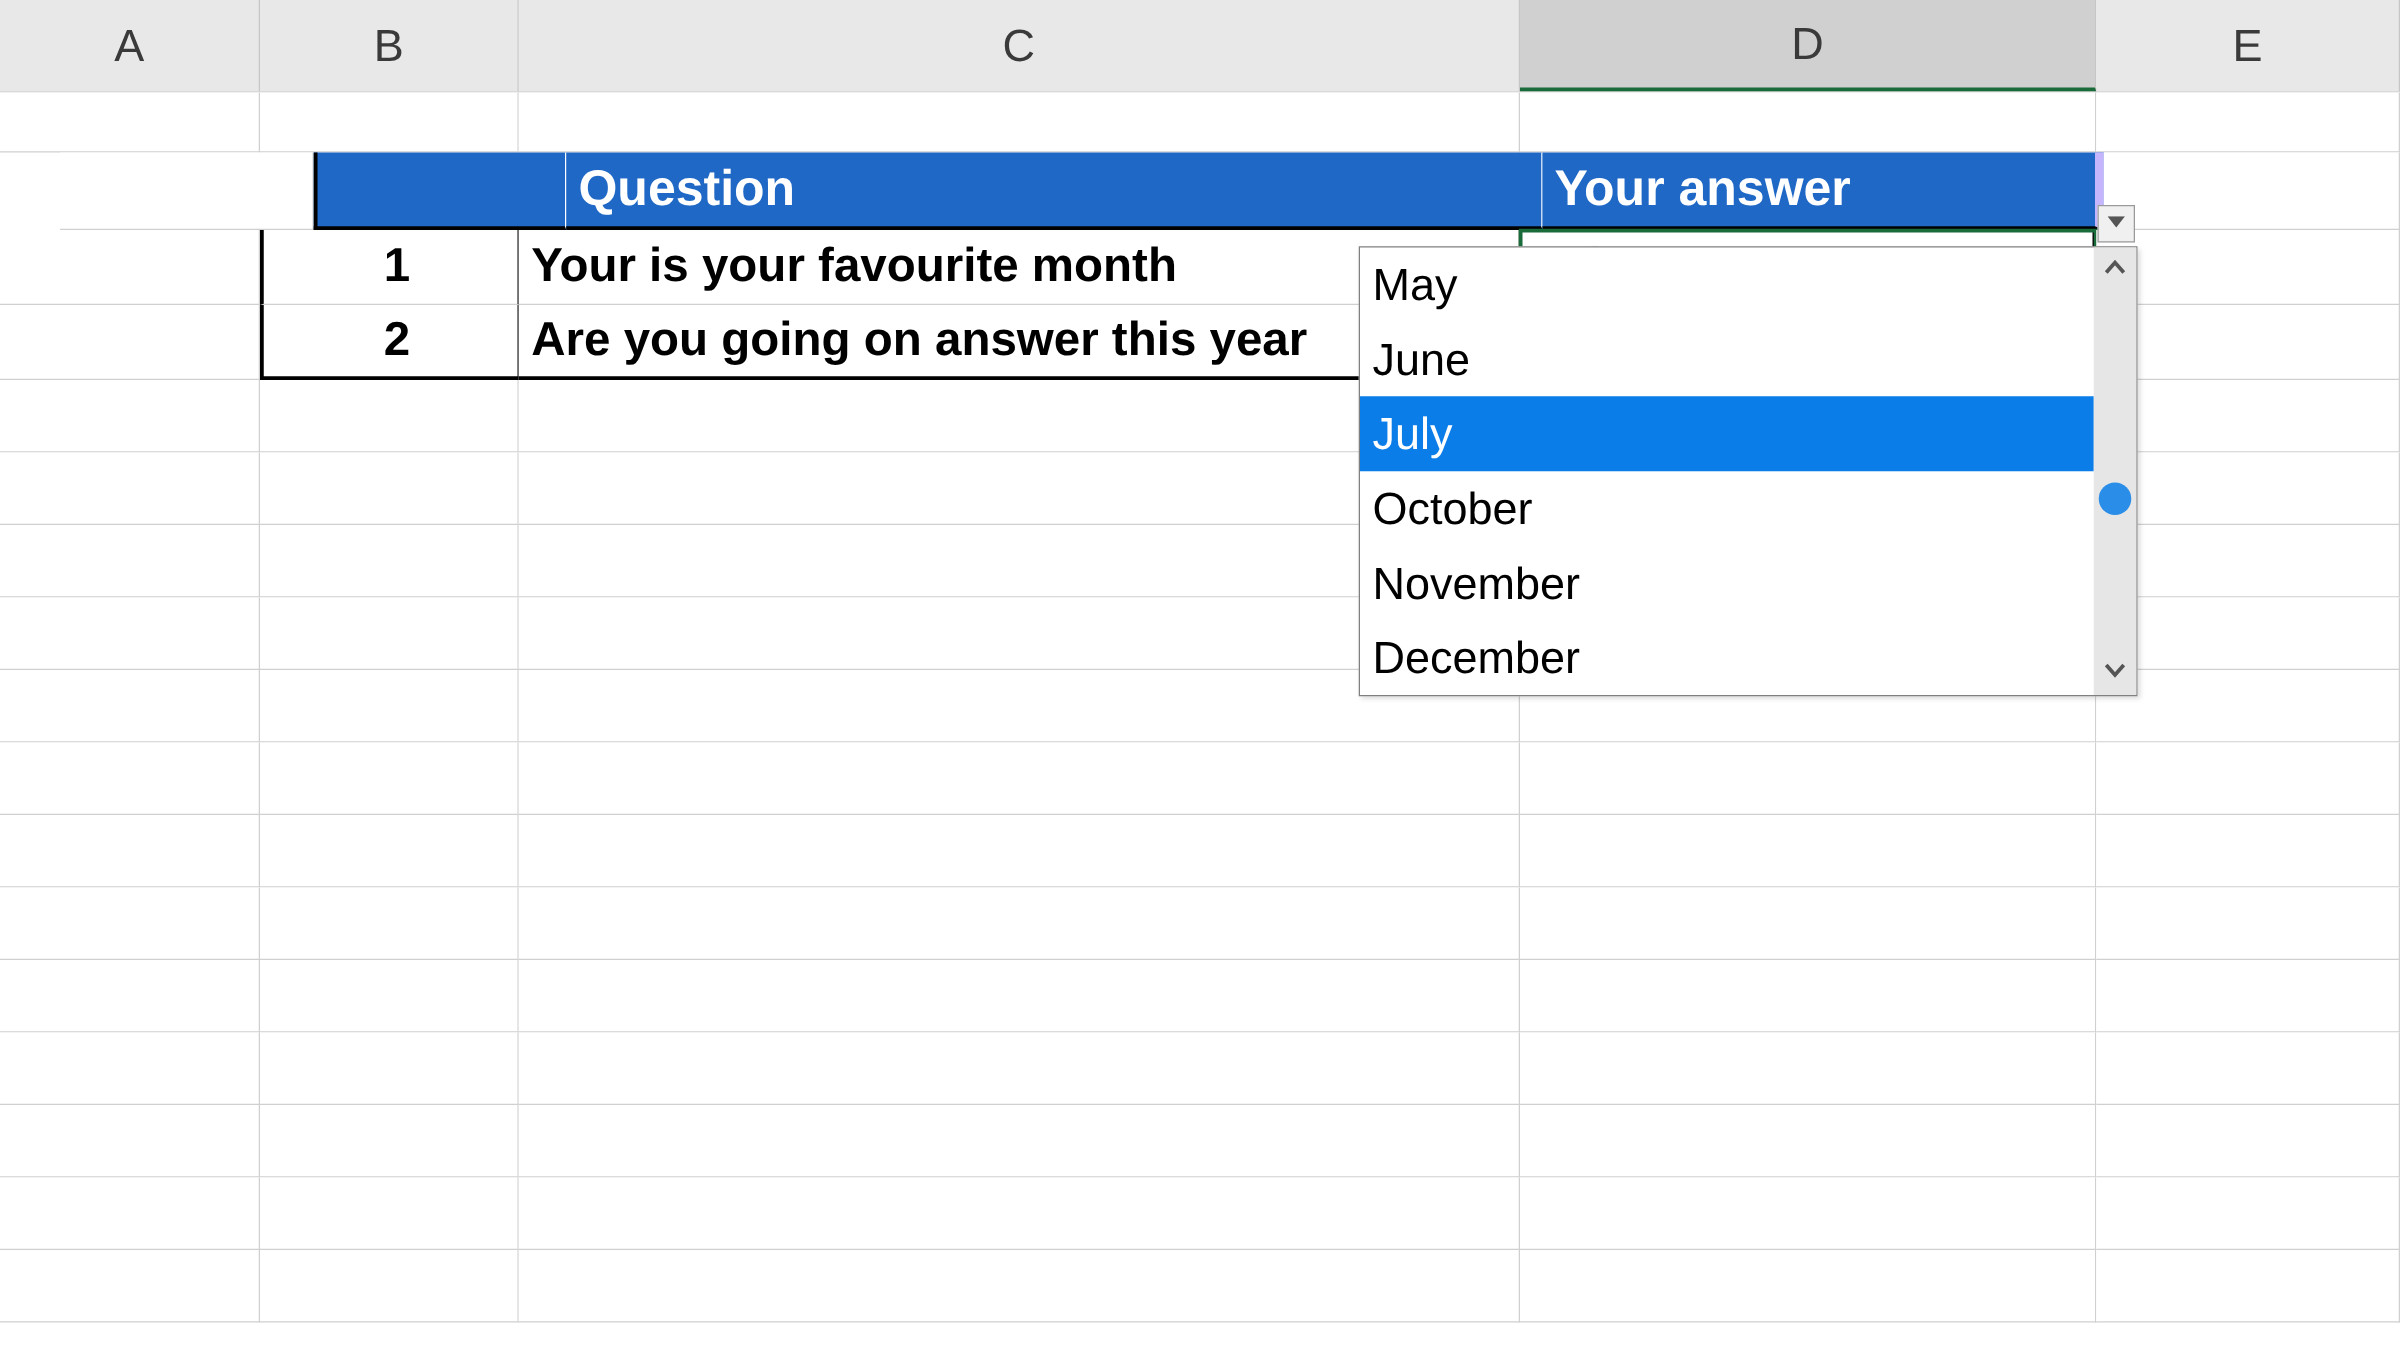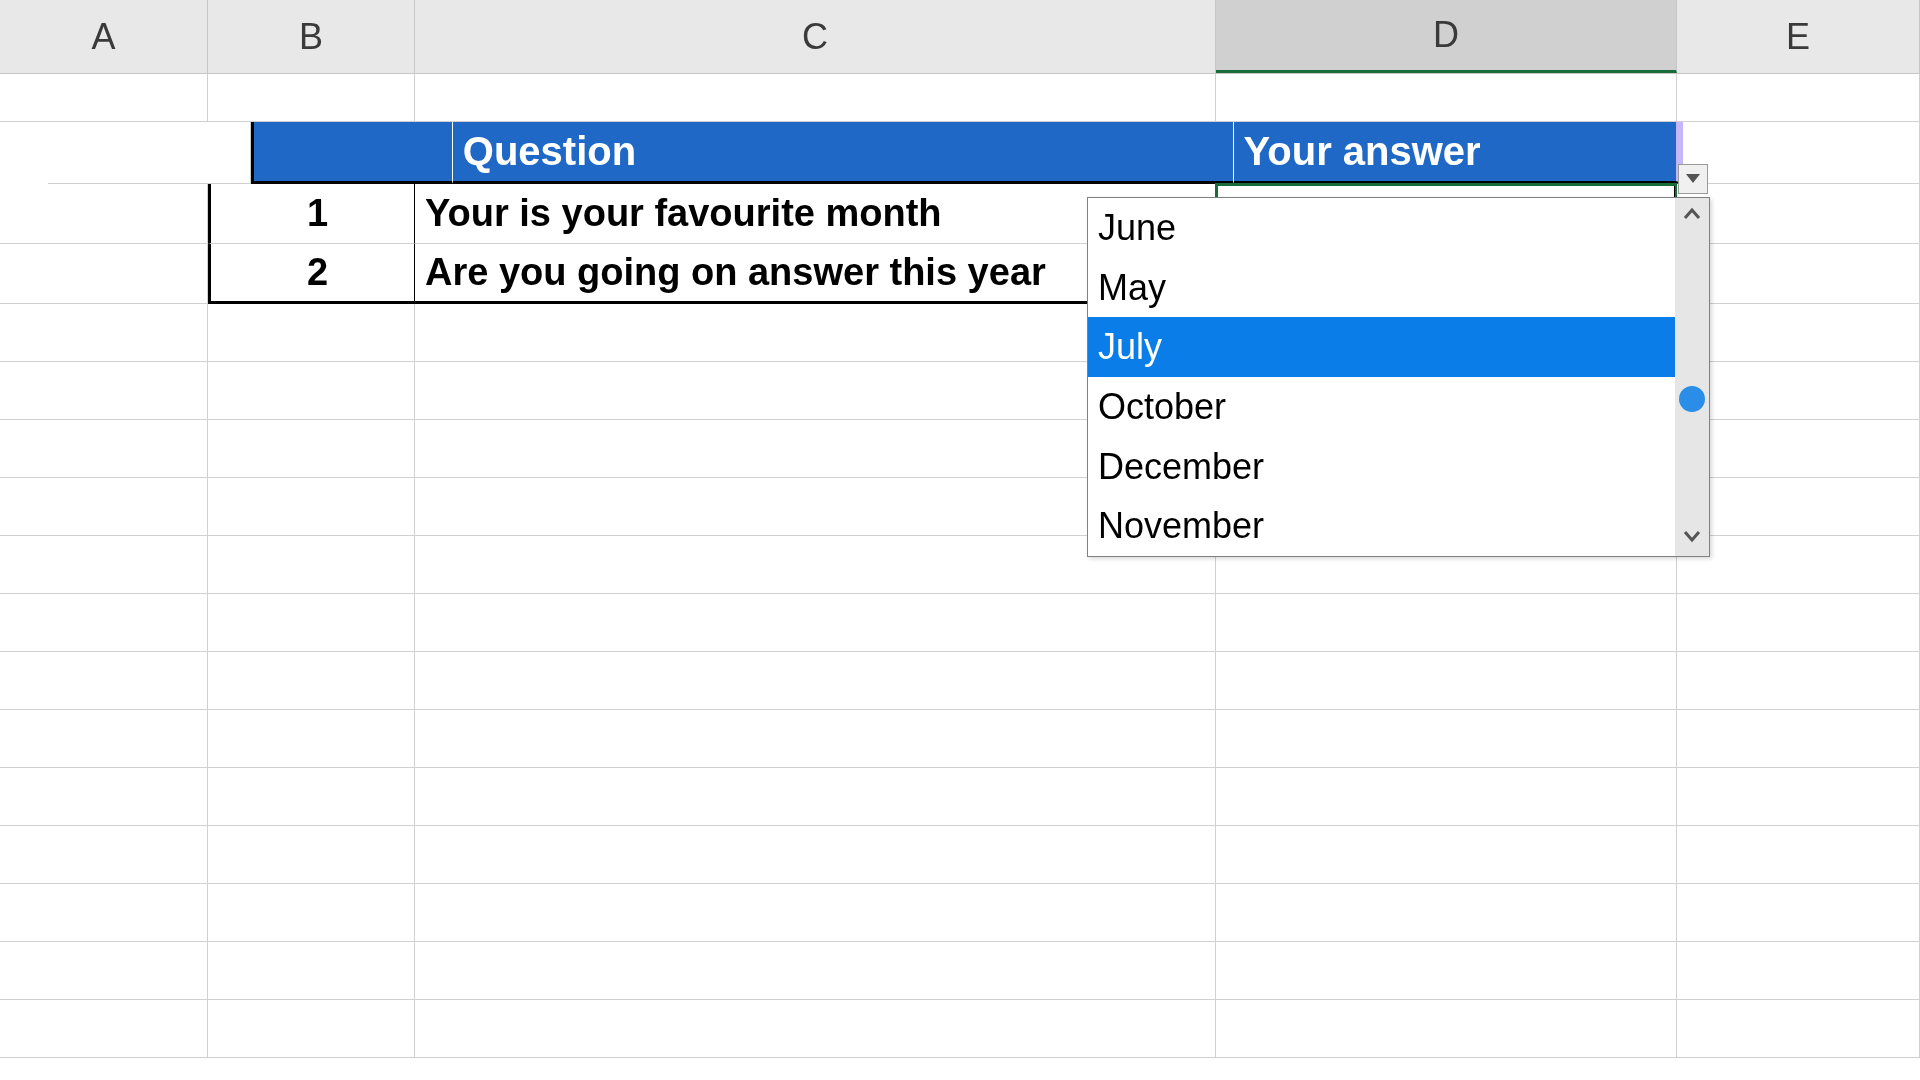--- a/index.html
+++ b/index.html
@@ -307,26 +307,26 @@
     <div class="dropdown-btn">
       <span>
         <svg viewBox="0 0 14 10">
             <polygon points="0,0 14,0 7,9" fill="#555"></polygon>
           </svg>
       </span>
     </div>
 
     <div class="dropdown-list">
       <div class="dd-items">
+        <div class="dd-item">May</div>
         <div class="dd-item">June</div>
-        <div class="dd-item">May</div>
         <div class="dd-item selected">July</div>
         <div class="dd-item">October</div>
+        <div class="dd-item">November</div>
         <div class="dd-item">December</div>
-        <div class="dd-item">November</div>
       </div>
       <div class="dd-scroll">
         <div class="dd-scroll-btn">
           <span><svg viewBox="0 0 18 14">
                 <polyline points="2,11 9,3 16,11" fill="none" stroke="#555" stroke-width="3"></polyline>
               </svg></span>
         </div>
         <div class="dd-scroll-track">
           <div class="dd-scroll-thumb"></div>
         </div>

